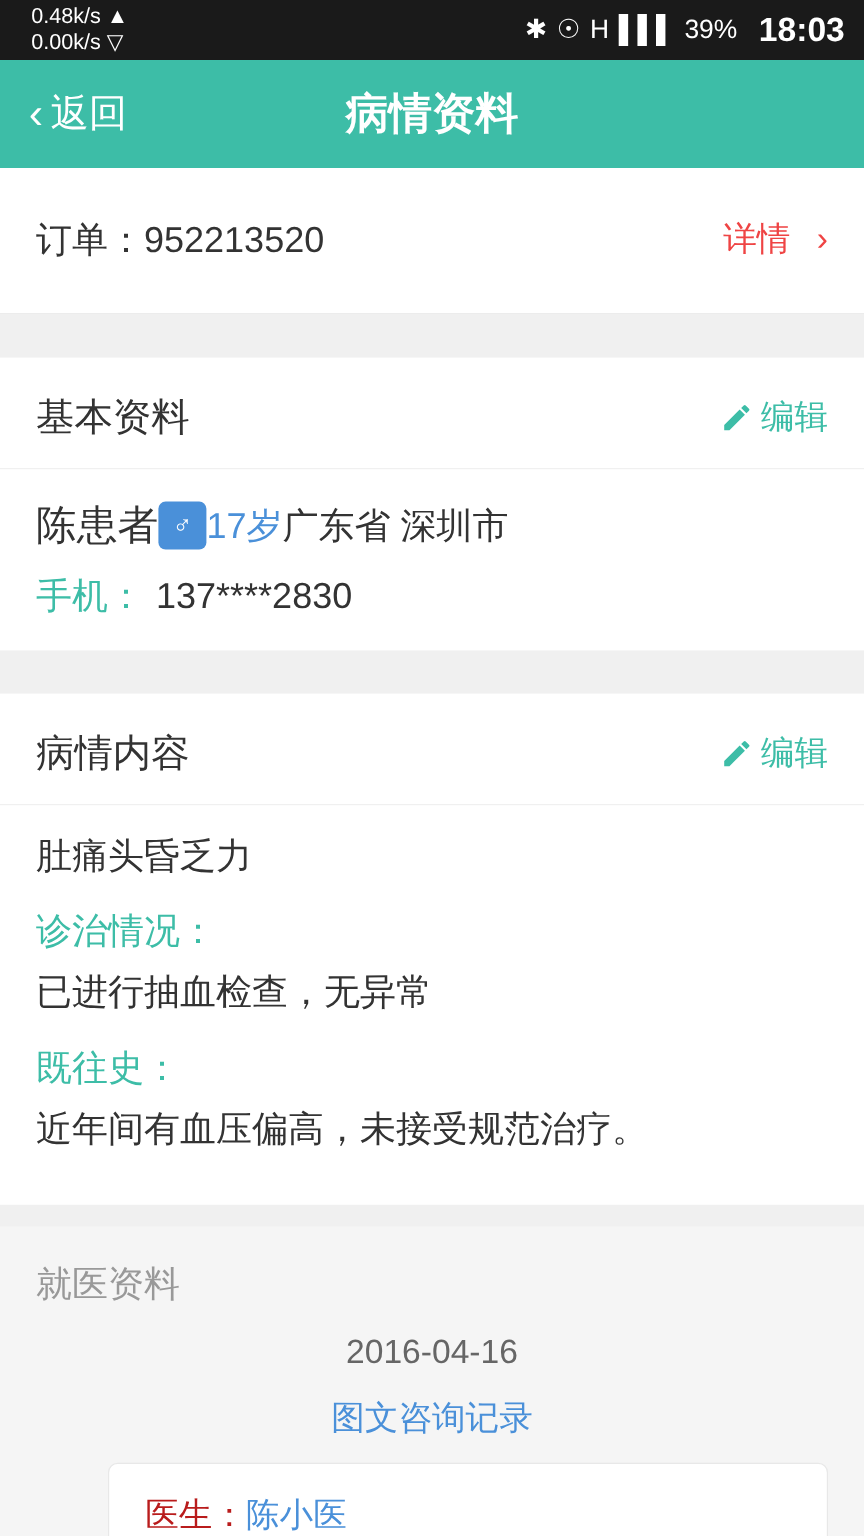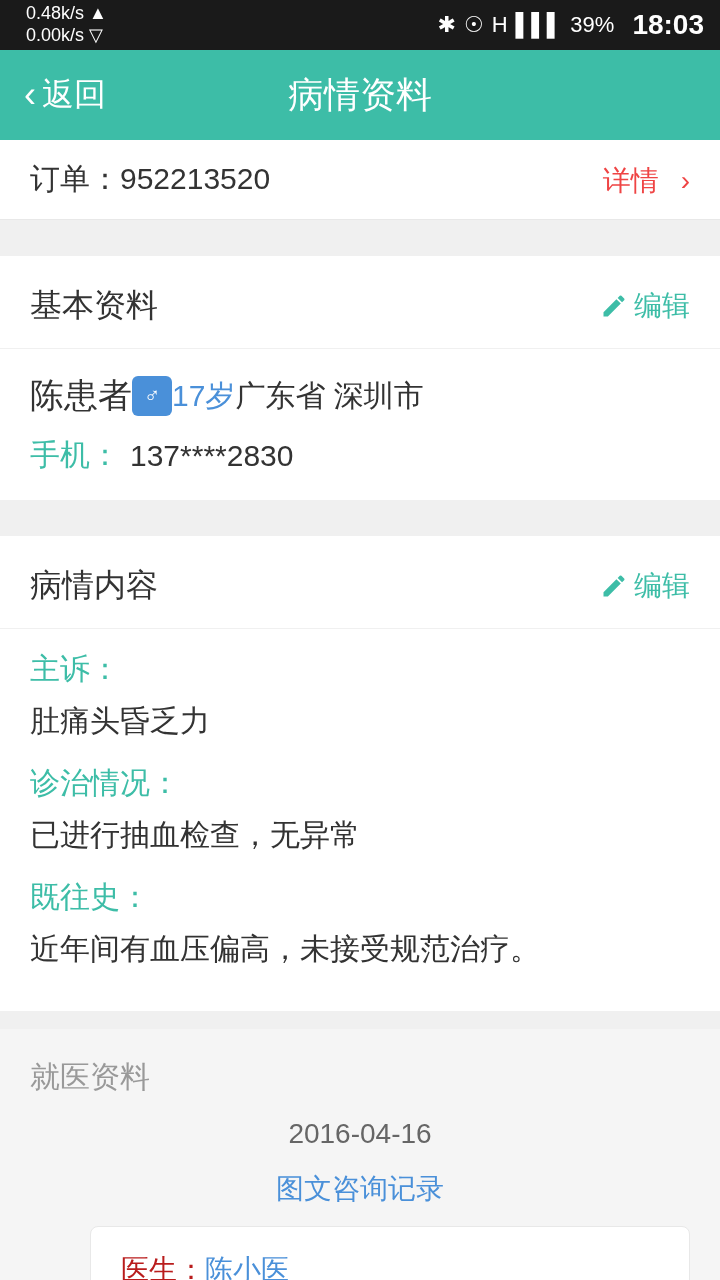--- a/index.html
+++ b/index.html
@@ -59,40 +59,40 @@
     .back-chevron {
       font-size: 36px;
       font-weight: 300;
     }
     .nav-title {
       position: absolute;
       left: 50%;
       transform: translateX(-50%);
       color: white;
       font-size: 36px;
-      font-weight: 400;
+      font-weight: 700;
     }
 
     
     .content {
       background: #f0f0f0;
     }
 
     
     .card {
       background: white;
       margin-bottom: 18px;
     }
 
     
     .order-row {
       background: white;
-      padding: 19px 30px;
-      display: flex;
-      align-items: flex-end;
+      padding: 40px 30px;
+      display: flex;
+      align-items: flex-start;
       justify-content: space-between;
       border-bottom: 1px solid #e8e8e8;
     }
     .order-text {
       font-size: 30px;
       color: #333;
     }
     .order-detail {
       display: flex;
       align-items: center;
@@ -320,21 +320,20 @@
       <span class="section-title">病情内容</span>
       <div class="edit-btn">
         <svg width="28" height="28" viewBox="0 0 24 24" fill="none">
           <path d="M3 17.25V21h3.75L17.81 9.94l-3.75-3.75L3 17.25zm17.71-10.21a1 1 0 0 0 0-1.41l-2.34-2.34a1 1 0 0 0-1.41 0l-1.83 1.83 3.75 3.75 1.83-1.83z" fill="#3dbda7"></path>
         </svg>
         <span>编辑</span>
       </div>
     </div>
 
     <div class="medical-content">
-      <div class="med-label">主诉：</div>
       <div class="med-text">肚痛头昏乏力</div>
 
       <div class="med-label">诊治情况：</div>
       <div class="med-text">已进行抽血检查，无异常</div>
 
       <div class="med-label">既往史：</div>
       <div class="med-text">近年间有血压偏高，未接受规范治疗。</div>
     </div>
   </div>
 

